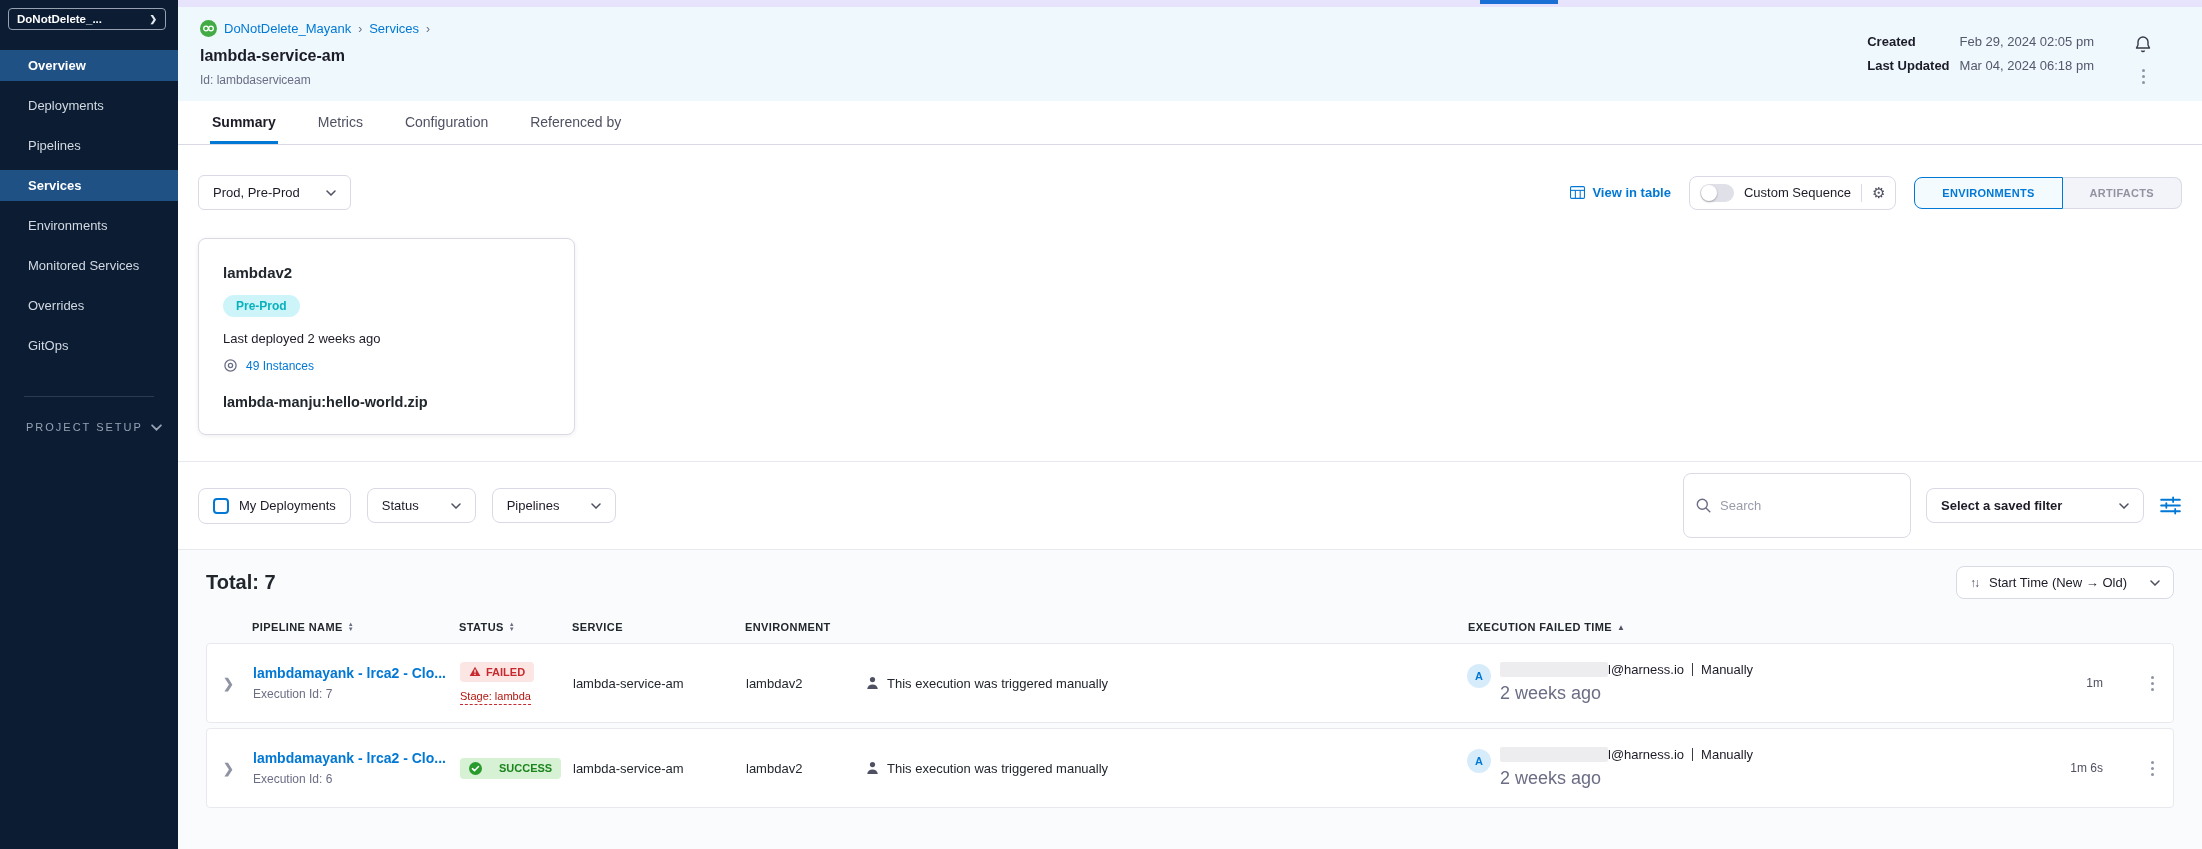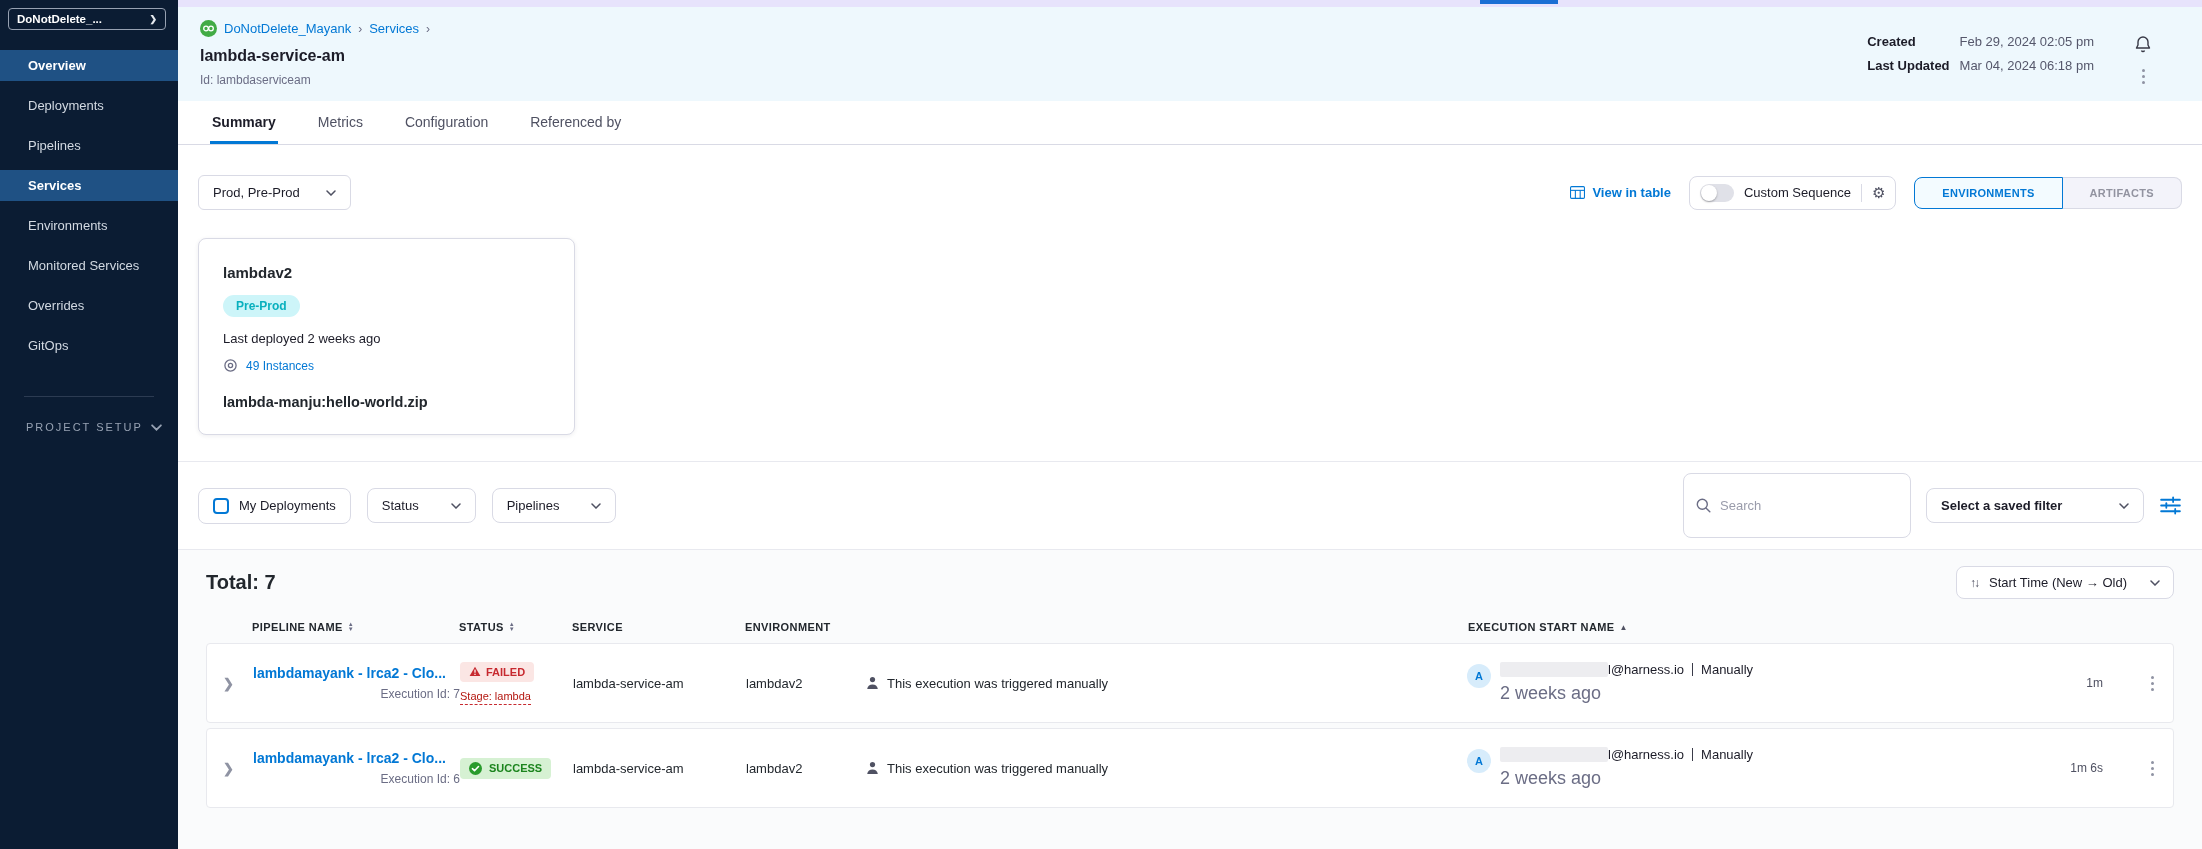--- a/index.html
+++ b/index.html
@@ -90,24 +90,24 @@
   .col-start { width:560px; min-width:560px; }
   .col-dur { width:104px; min-width:104px; }
   .col-kebab { width:42px; min-width:42px; display:flex; justify-content:center; }
   .th { display:flex; align-items:center; gap:5px; cursor:pointer; }
   .sort-both { display:inline-flex; flex-direction:column; font-size:6px; line-height:5px; color:#6b6d85; }
   .sort-asc { font-size:8px; color:#4f5162; }
 
   .exec-row { display:flex; align-items:center; background:#fff; border:1px solid #e8e9ee; border-radius:4px; height:80px; margin-bottom:5px; }
   .row-chev { color:#8f93a3; font-size:13px; font-weight:bold; cursor:pointer; }
   .pipe-link { color:#0278d5; font-size:14px; font-weight:bold; cursor:pointer; white-space:nowrap; overflow:hidden; text-overflow:ellipsis; max-width:200px; }
-  .exec-id { font-size:12px; color:#6b6d85; margin-top:6px;text-align:right; }
+  .exec-id { font-size:12px; color:#6b6d85; margin-top:6px; }
   .badge-failed { display:inline-flex; align-items:center; gap:5px; background:#fbe6e4; color:#c7292f; font-size:11px; font-weight:bold; padding:4px 9px; border-radius:4px; }
   .stage-fail { display:inline-block; margin-top:8px; font-size:11px; color:#b41710; border-bottom:1px dashed #c7292f; padding-bottom:2px; }
-  .badge-success { display:inline-flex; align-items:center; gap:7px; background:#d6f1d3; color:#1b841d; font-size:11px; font-weight:bold; padding:4px 9px; border-radius:4px; }
+  .badge-success { display:inline-flex; align-items:center; gap:17px; background:#d6f1d3; color:#1b841d; font-size:11px; font-weight:bold; padding:4px 9px; border-radius:4px; }
   .cell-text { font-size:13px; color:#22272d; }
   .trigger-cell { display:flex; align-items:center; gap:8px; font-size:13px; color:#22272d; }
   .start-cell { display:flex; align-items:flex-start; gap:9px; }
   .avatar { width:24px; height:24px; border-radius:50%; background:#d7ecfb; color:#0278d5; font-size:11px; font-weight:bold; display:flex; align-items:center; justify-content:center; margin-top:2px; }
   .who-line { display:flex; align-items:center; font-size:13px; color:#1c1c28; }
   .redacted { display:inline-block; width:108px; height:15px; background:#ededf0; border-radius:2px; }
   .vbar { width:1px; height:13px; background:#3a3b49; margin:0 8px; }
   .ago { font-size:18px; color:#6b6d85; margin-top:6px; }
   .dur { font-size:12px; color:#4f5162; text-align:right; padding-right:28px; }
 </style>
@@ -311,21 +311,21 @@
             </span>
         </div>
         <div class="col-service th">
           <span>SERVICE</span>
         </div>
         <div class="col-env th">
           <span>ENVIRONMENT</span>
         </div>
         <div class="col-trigger"></div>
         <div class="col-start th">
-          <span>EXECUTION START NAME</span>
+          <span>EXECUTION FAILED TIME</span>
           <span class="sort-asc">▲</span>
         </div>
         <div class="col-dur"></div>
         <div class="col-kebab"></div>
       </div>
 
       <div class="exec-row">
         <div class="col-pad"></div>
         <div class="col-chev"><span class="row-chev">❯</span></div>
         <div class="col-pipeline">

